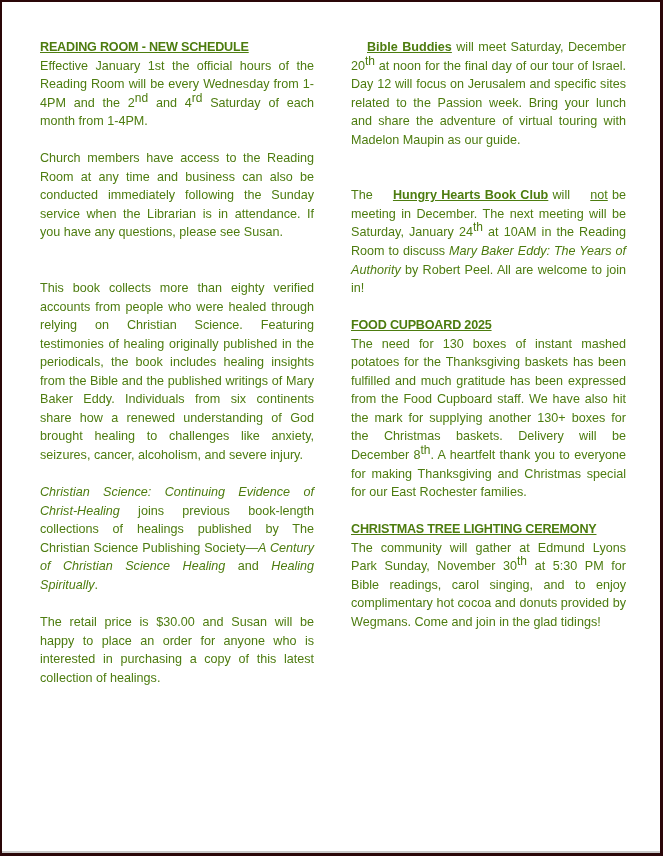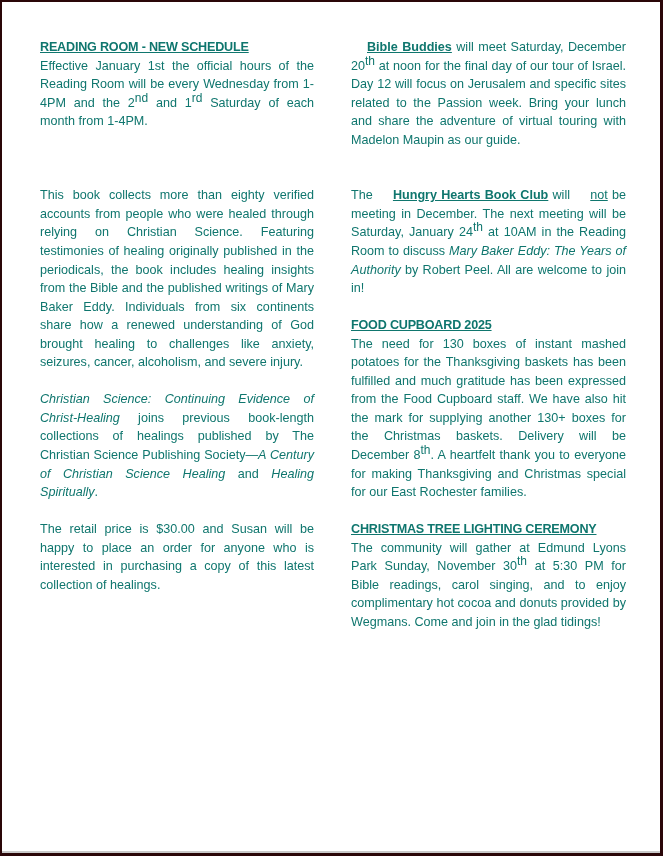--- a/index.html
+++ b/index.html
@@ -11,21 +11,21 @@
     border-left:2px solid #2a0608;
     border-right:3px solid #2a0608;
     border-bottom:3px solid #2a0608;
   }
   .page::after {
     content:""; position:absolute; left:0; right:0; bottom:0; height:2px; background:#c9c9c9;
   }
   .col {
     position:absolute; top:36px;
     font-family:"Liberation Sans", "DejaVu Sans", sans-serif;
-    font-size:12.6px; line-height:18.55px; color:#0f766e;
+    font-size:12.6px; line-height:18.55px; color:#4d7c0f;
     text-align:justify;
   }
   .col-left { left:38px; width:274px; }
   .col-right { left:349px; width:275px; }
   .sec { margin:0; }
   .gap { height:18.55px; }
   .hd { font-weight:bold; text-decoration:underline; text-align:left; letter-spacing:-0.2px; }
   .ul { text-decoration:underline;padding-left:16px; }
   .b { font-weight:bold; }
   .i { font-style:italic; }
@@ -34,22 +34,23 @@
 </style>
 </head>
 <body>
 
 <div class="page">
 
   <div class="col col-left">
 
     <section class="sec">
       <p class="hd">READING ROOM - NEW SCHEDULE</p>
-      <p><span>Effective January 1st the official hours of the Reading Room will be every Wednesday from 1-4PM and the 2</span><sup>nd</sup><span> and 1</span><sup>rd</sup><span> Saturday of each month from 1-4PM.</span></p>
+      <p><span>Effective January 1st the official hours of the Reading Room will be every Wednesday from 1-4PM and the 2</span><sup>nd</sup><span> and 4</span><sup>rd</sup><span> Saturday of each month from 1-4PM.</span></p>
       <div class="gap"></div>
+      <p>Church members have access to the Reading Room at any time and business can also be conducted immediately following the Sunday service when the Librarian is in attendance. If you have any questions, please see Susan.</p>
     </section>
 
     <div class="gap"></div>
 
     <section class="sec">
       <div class="gap"></div>
       <p>This book collects more than eighty verified accounts from people who were healed through relying on Christian Science. Featuring testimonies of healing originally published in the periodicals, the book includes healing insights from the Bible and the published writings of Mary Baker Eddy. Individuals from six continents share how a renewed understanding of God brought healing to challenges like anxiety, seizures, cancer, alcoholism, and severe injury.</p>
       <div class="gap"></div>
       <p><span class="i">Christian Science: Continuing Evidence of Christ-Healing</span><span> joins previous book-length collections of healings published by The Christian Science Publishing Society—</span><span class="i">A Century of Christian Science Healing</span><span> and </span><span class="i">Healing Spiritually</span><span>.</span></p>
       <div class="gap"></div>

